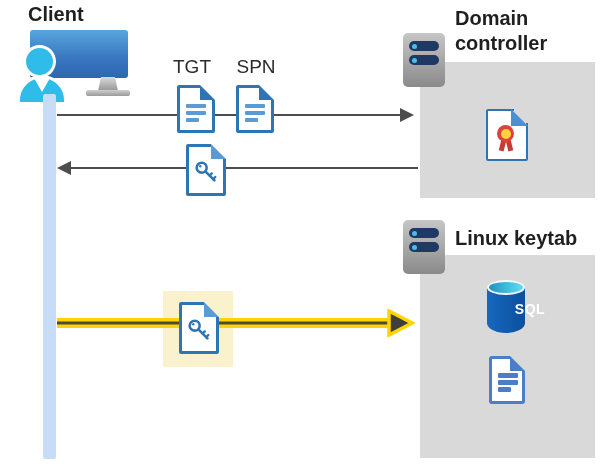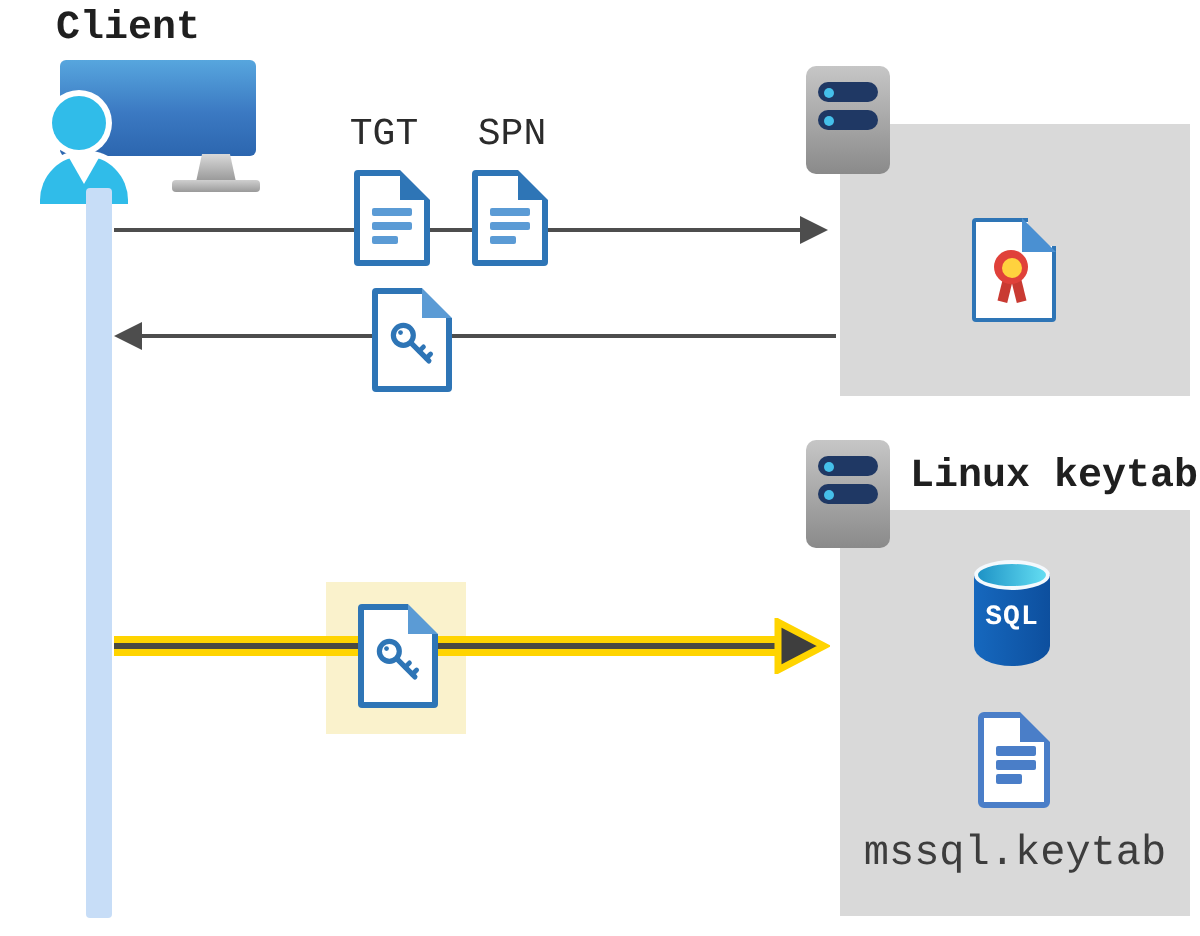--- a/index.html
+++ b/index.html
@@ -1,18 +1,18 @@
 <!DOCTYPE html>
 <html><head>
 <meta charset="utf-8">
 <style>
   html,body{margin:0;padding:0;background:#fff;}
   .canvas{
     position:relative;width:600px;height:468px;background:#ffffff;overflow:hidden;
-    font-family:Liberation Mono, monospace;color:#1a1a1a;
+    font-family:Liberation Sans, sans-serif;color:#1a1a1a;
   }
   .abs{position:absolute;}
   .hdr{font-weight:700;font-size:20px;line-height:25px;color:#1f1f1f;}
   .sub{font-size:19px;color:#2b2b2b;text-align:center;}
 
   
   .monitor{left:30px;top:30px;width:98px;height:48px;border-radius:3px;
     background:linear-gradient(180deg,#57a6de 0%,#3b79c2 55%,#2c66af 100%);}
   .stand-neck{left:98px;top:77px;width:20px;height:14px;
     background:linear-gradient(180deg,#d9d9d9,#969696);
@@ -61,21 +61,21 @@
   .ribbon-r{left:19px;top:29px;transform:rotate(-14deg);}
 
   
   .sqlwrap{left:487px;top:280px;width:38px;height:56px;z-index:2;}
   .sql-body{position:absolute;left:0;top:7px;width:38px;height:46px;
     background:linear-gradient(90deg,#1668be,#0d4f9e);
     border-radius:0 0 50% 50% / 0 0 10px 10px;}
   .sql-top{position:absolute;left:0;top:0;width:38px;height:15px;border-radius:50%;
     background:linear-gradient(90deg,#1e93c6,#63ddf2);border:2.5px solid #f4f9fd;box-sizing:border-box;}
   .sql-text{position:absolute;left:0;top:21px;width:100%;text-align:center;
-    color:#fff;font-weight:700;font-size:14px;letter-spacing:0.5px;}
+    color:#fff;font-weight:700;font-size:14px;letter-spacing:0.5px;padding-left:24px;}
 
   
   .highlight{left:163px;top:291px;width:70px;height:76px;background:#faf2cc;z-index:1;}
   .yarrow{left:55px;top:309px;z-index:2;}
 
   .keytab-label{left:420px;top:416px;width:175px;text-align:center;font-size:21px;color:#3d3d3d;}
 </style>
 </head>
 <body>
 
@@ -122,20 +122,21 @@
     <div class="notch"></div>
     <div class="fold"></div>
     <svg viewBox="0 0 24 24" width="26" height="26" style="position:absolute;left:4px;top:12px;">
       <circle cx="8" cy="8" r="4.6" fill="none" stroke="#2e75b6" stroke-width="2.4"></circle>
       <circle cx="6.7" cy="6.7" r="1.1" fill="#2e75b6"></circle>
       <path d="M11.4 11.4 L19.8 19.8" stroke="#2e75b6" stroke-width="2.4" stroke-linecap="round"></path>
       <path d="M15.3 15.3 L17.3 13.3 M18.6 18.6 L20.6 16.6" stroke="#2e75b6" stroke-width="2.2" stroke-linecap="round"></path>
     </svg>
   </div>
 
+  <div class="abs hdr" style="left:455px;top:6px;width:135px;">Domain controller</div>
   <div class="abs panel" style="left:420px;top:62px;width:175px;height:136px;"></div>
   <div class="abs server" style="left:403px;top:33px;">
     <div class="slot slot1">
         <span class="led"></span>
       </div>
     <div class="slot slot2">
         <span class="led"></span>
       </div>
   </div>
 
@@ -166,21 +167,20 @@
     <div class="sql-text">SQL</div>
   </div>
 
   <div class="abs doc keytab-doc" style="left:489px;top:356px;width:36px;height:48px;--b:#4a7ec8;--f:#4a7ec8;--bg:#d9d9d9;border-radius:3px;">
     <div class="notch"></div>
     <div class="fold"></div>
     <div class="dl" style="top:14px;width:20px;"></div>
     <div class="dl" style="top:21px;width:20px;"></div>
     <div class="dl" style="top:28px;width:13px;"></div>
   </div>
-  <div class="abs keytab-label">mssql.keytab</div>
 
   <div class="abs highlight"></div>
   <svg class="abs yarrow" width="360" height="28" viewBox="0 0 360 28">
     <rect x="2" y="9" width="332" height="10" fill="#ffd400"></rect>
     <rect x="2" y="12.5" width="335" height="3" fill="#4a4a42"></rect>
     <polygon points="334,2 357,14 334,26" fill="#3e3e3e" stroke="#ffd400" stroke-width="3.5"></polygon>
   </svg>
 
   <div class="abs doc" style="left:179px;top:302px;width:40px;height:52px;--bg:#faf2cc;--f:#5b9bd5;">
     <div class="notch"></div>

